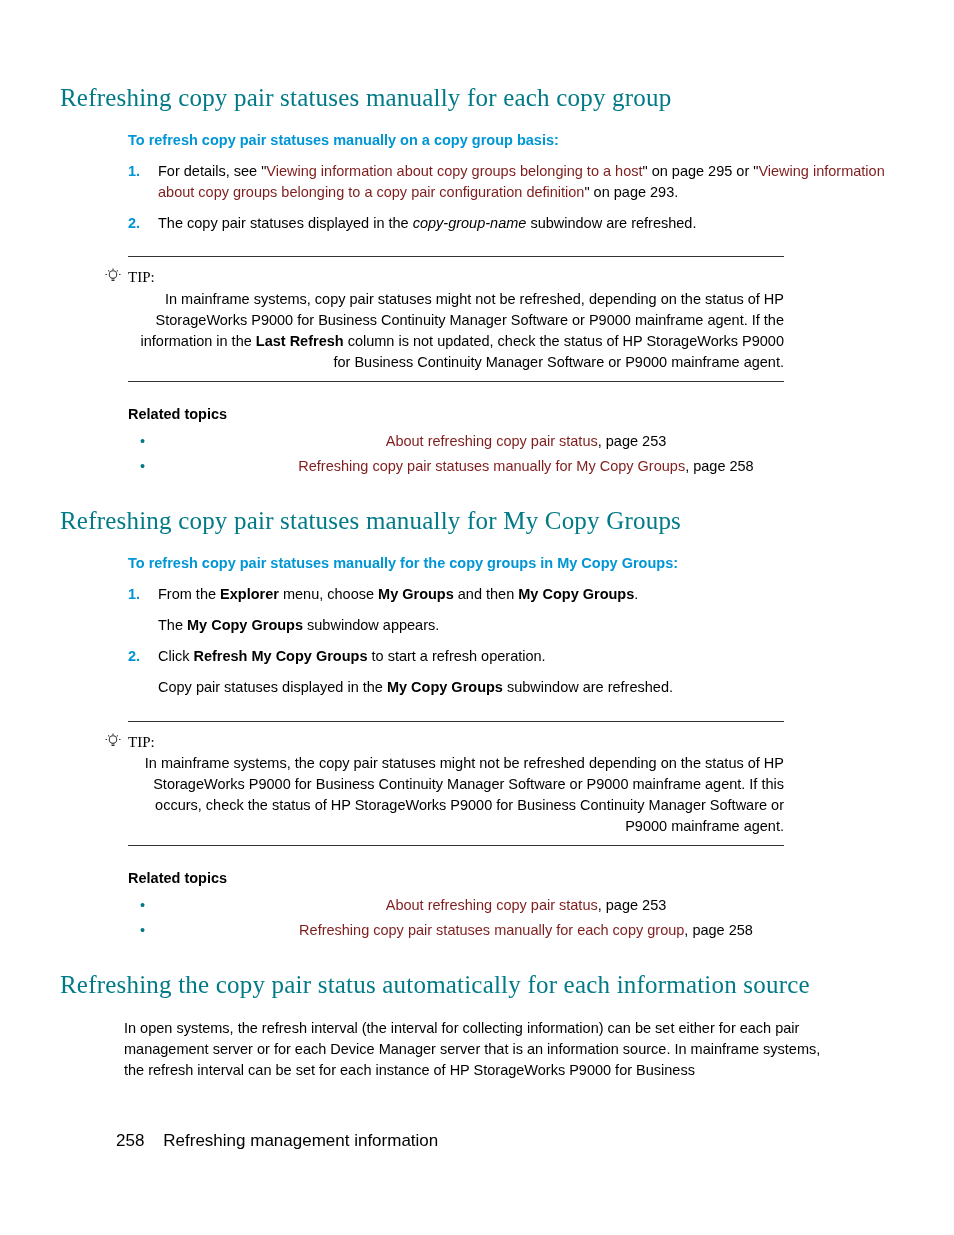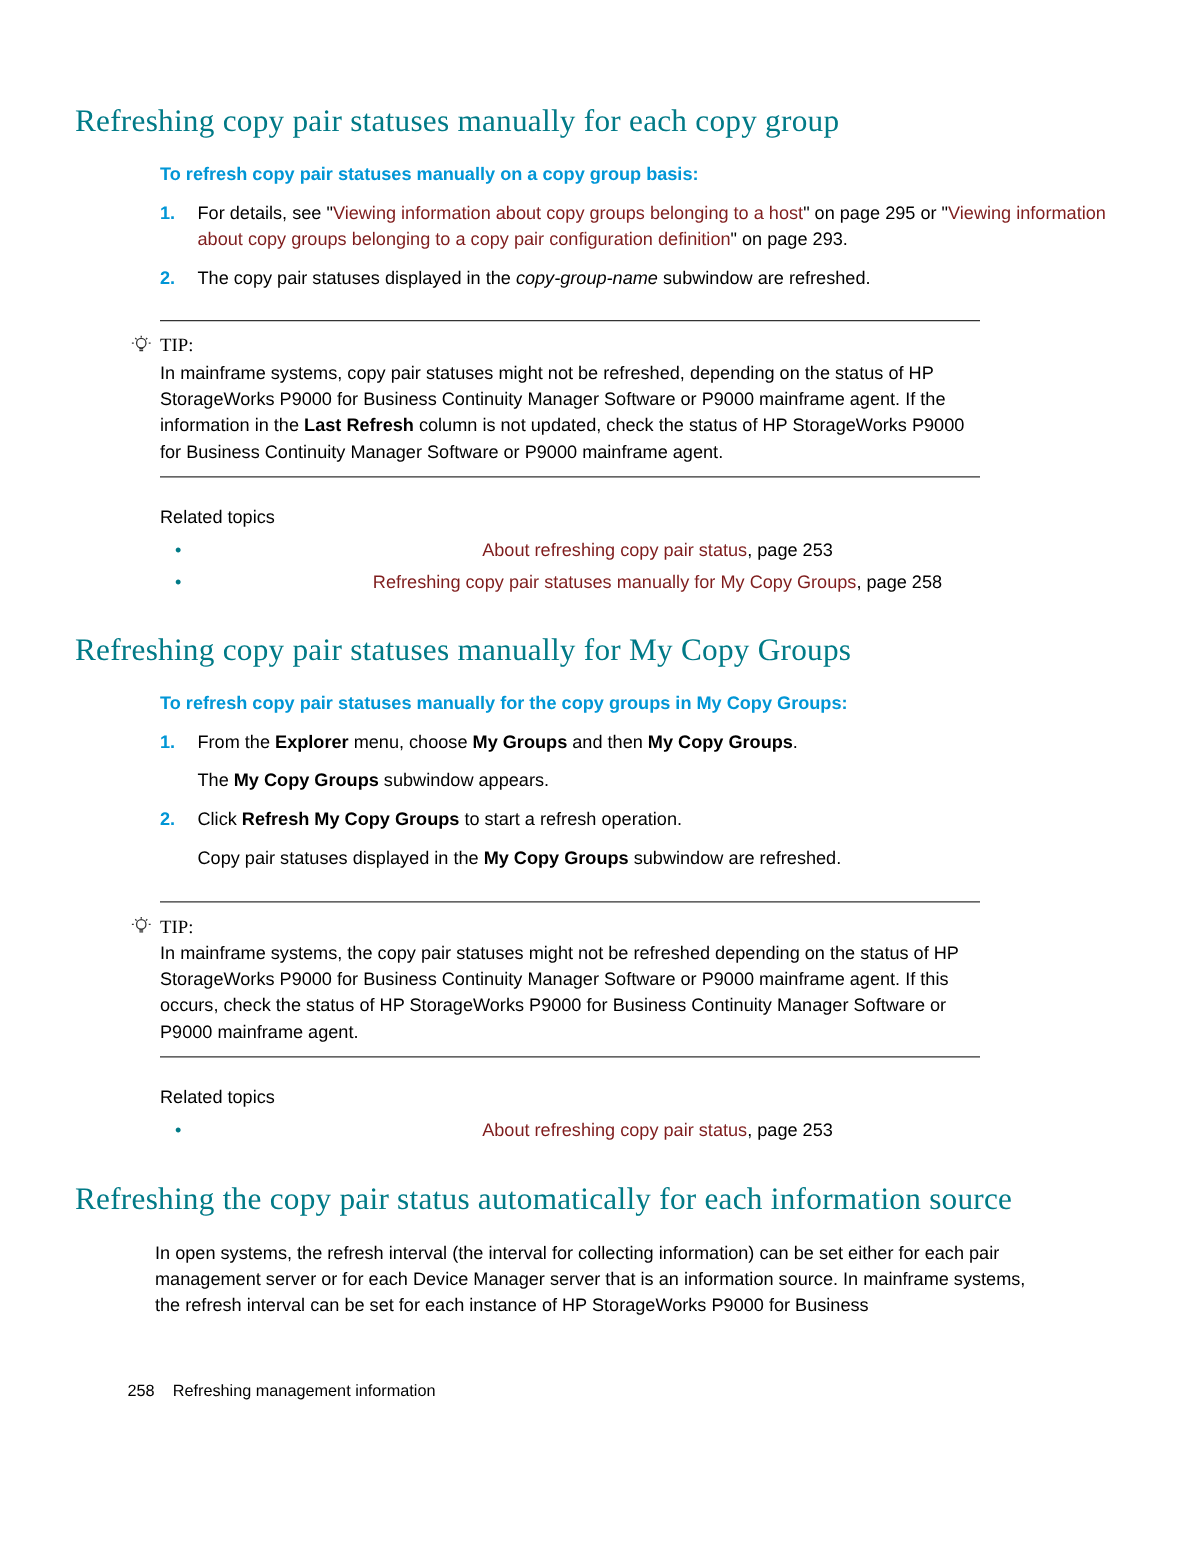--- a/index.html
+++ b/index.html
@@ -63,23 +63,24 @@
     position: relative;
     padding-left: 0;
   }
   .tip-icon {
     position: absolute;
     left: -24px;
     top: 0;
   }
   .tip-block p {
     margin-bottom: 8px;
+    text-align: right;
   }
   .related-heading {
-    font-weight: normal;
+    font-weight: bold;
     margin-left: 68px;
     margin-bottom: 6px;
     margin-top: 18px;
   }
   ul.related {
     margin-left: 68px;
     list-style: none;
     margin-bottom: 26px;
     text-align: center;
   }
@@ -93,23 +94,23 @@
     color: #007a87;
     position: absolute;
     left: 12px;
   }
   .body-para {
     margin-left: 64px;
     margin-right: 50px;
     margin-bottom: 10px;
   }
   .footer {
-    font-size: 13px;
+    font-size: 17px;
     margin-top: 48px;
-    margin-left: 42px;
+    margin-left: 56px;
   }
   .bold { font-weight: bold; }
   .italic { font-style: italic; }
 </style>
 </head>
 <body>
 
 <h1>Refreshing copy pair statuses manually for each copy group</h1>
 <div class="instruction">To refresh copy pair statuses manually on a copy group basis:</div>
 <ol>
@@ -186,20 +187,21 @@
     </span>
     <span>TIP:</span>
   </div>
   <p>In mainframe systems, the copy pair statuses might not be refreshed depending on the status of HP StorageWorks P9000 for Business Continuity Manager Software or P9000 mainframe agent. If this occurs, check the status of HP StorageWorks P9000 for Business Continuity Manager Software or P9000 mainframe agent.</p>
   <hr>
 </div>
 
 <div class="related-heading">Related topics</div>
 <ul class="related">
   <li><span class="link">About refreshing copy pair status</span><span>, page 253</span></li>
+  <li><span class="link">Refreshing copy pair statuses manually for each copy group</span><span>, page 258</span></li>
 </ul>
 
 <h1>Refreshing the copy pair status automatically for each information source</h1>
 <p class="body-para">In open systems, the refresh interval (the interval for collecting information) can be set either for each pair management server or for each Device Manager server that is an information source. In mainframe systems, the refresh interval can be set for each instance of HP StorageWorks P9000 for Business</p>
 
 <div class="footer">
   <span>258</span>&nbsp;&nbsp;&nbsp;&nbsp;<span>Refreshing management information</span>
 </div>
 
 </body></html>

